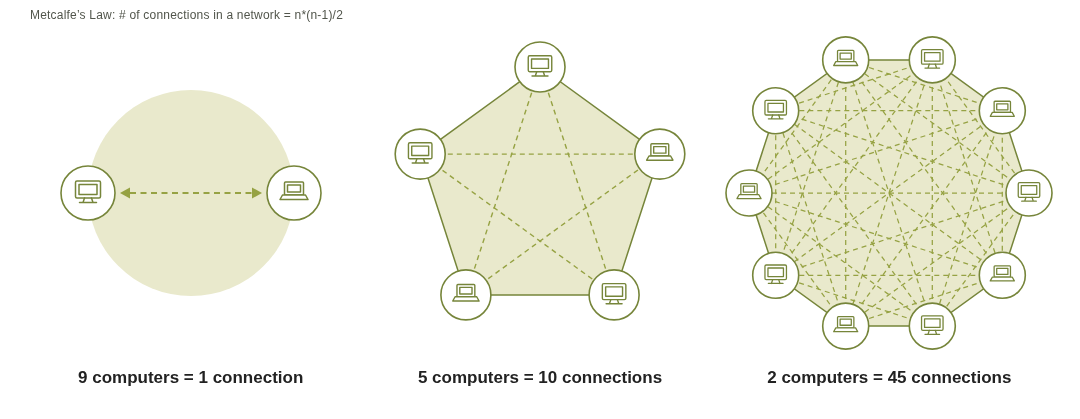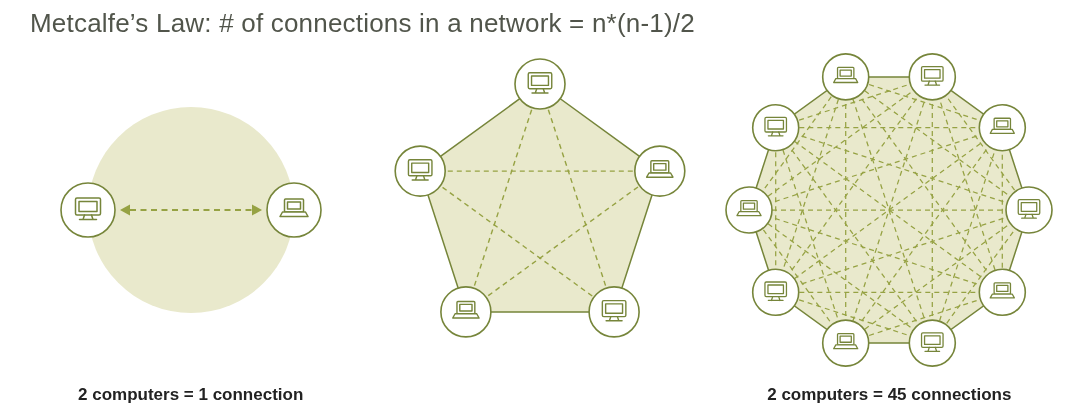--- a/index.html
+++ b/index.html
@@ -6,21 +6,21 @@
   html, body { margin: 0; padding: 0; }
   body {
     width: 1080px;
     height: 419px;
     background: var(--bg, #ffffff);
     font-family: "Liberation Sans", "DejaVu Sans", sans-serif;
     overflow: hidden;
   }
   .title {
     margin: 8px 0 0 30px;
-    font-size: 26px;
+    font-size: 12px;
     font-weight: 400;
     letter-spacing: 0.2px;
     color: var(--title-color, #51554b);
   }
   .diagrams {
     display: flex;
     justify-content: space-between;
     padding: 0 16px;
     margin-top: 2px;
   }
@@ -60,21 +60,21 @@
               <rect x="-9" y="-8.5" width="18" height="10"></rect>
               <path d="M -3.5 5 L -5 9.5 M 3.5 5 L 5 9.5 M -8.5 9.5 L 8.5 9.5"></path>
             </g>
             <circle cx="276.0" cy="169.0" r="27" fill="#ffffff" stroke="#76853a" stroke-width="1.6"></circle>
             <g transform="translate(276.0,169.0) scale(1)" stroke="#76853a" fill="none" stroke-width="1.5" stroke-linejoin="round" stroke-linecap="round">
               <rect x="-9.5" y="-11" width="19" height="13" rx="1" fill="#ffffff"></rect>
               <rect x="-6.5" y="-8" width="13" height="7"></rect>
               <path d="M -11.5 2 L 11.5 2 L 14 6.5 L -14 6.5 Z" fill="#ffffff"></path>
             </g>
           </svg></div>
-      <figcaption class="caption">2 computers = 1 connection</figcaption>
+      <figcaption class="caption">9 computers = 1 connection</figcaption>
     </figure>
 
     <figure class="diagram">
       <div class="canvas"><svg xmlns="http://www.w3.org/2000/svg" width="346" height="334" viewBox="0 0 346 334">
             <polygon points="173.0,43.0 292.8,130.1 247.1,270.9 98.9,270.9 53.2,130.1" fill="#e9e9cc" stroke="#76853a" stroke-width="1.5"></polygon>
             <line x1="173.0" y1="43.0" x2="247.1" y2="270.9" stroke="#96a243" stroke-width="1.4" stroke-dasharray="5 4"></line>
             <line x1="173.0" y1="43.0" x2="98.9" y2="270.9" stroke="#96a243" stroke-width="1.4" stroke-dasharray="5 4"></line>
             <line x1="292.8" y1="130.1" x2="98.9" y2="270.9" stroke="#96a243" stroke-width="1.4" stroke-dasharray="5 4"></line>
             <line x1="292.8" y1="130.1" x2="53.2" y2="130.1" stroke="#96a243" stroke-width="1.4" stroke-dasharray="5 4"></line>
             <line x1="247.1" y1="270.9" x2="53.2" y2="130.1" stroke="#96a243" stroke-width="1.4" stroke-dasharray="5 4"></line>
@@ -102,20 +102,21 @@
               <rect x="-6.5" y="-8" width="13" height="7"></rect>
               <path d="M -11.5 2 L 11.5 2 L 14 6.5 L -14 6.5 Z" fill="#ffffff"></path>
             </g>
             <circle cx="53.2" cy="130.1" r="25" fill="#ffffff" stroke="#76853a" stroke-width="1.6"></circle>
             <g transform="translate(53.2,130.1) scale(0.94)" stroke="#76853a" fill="none" stroke-width="1.5" stroke-linejoin="round" stroke-linecap="round">
               <rect x="-12.5" y="-12" width="25" height="17" rx="1.5" fill="#ffffff"></rect>
               <rect x="-9" y="-8.5" width="18" height="10"></rect>
               <path d="M -3.5 5 L -5 9.5 M 3.5 5 L 5 9.5 M -8.5 9.5 L 8.5 9.5"></path>
             </g>
           </svg></div>
+      <figcaption class="caption">5 computers = 10 connections</figcaption>
     </figure>
 
     <figure class="diagram">
       <div class="canvas"><svg xmlns="http://www.w3.org/2000/svg" width="346" height="334" viewBox="0 0 346 334">
             <polygon points="216.3,35.9 286.3,86.7 313.0,169.0 286.3,251.3 216.3,302.1 129.7,302.1 59.7,251.3 33.0,169.0 59.7,86.7 129.7,35.9" fill="#e9e9cc" stroke="#76853a" stroke-width="1.5"></polygon>
             <line x1="216.3" y1="35.9" x2="313.0" y2="169.0" stroke="#96a243" stroke-width="1.25" stroke-dasharray="5 4"></line>
             <line x1="216.3" y1="35.9" x2="286.3" y2="251.3" stroke="#96a243" stroke-width="1.25" stroke-dasharray="5 4"></line>
             <line x1="216.3" y1="35.9" x2="216.3" y2="302.1" stroke="#96a243" stroke-width="1.25" stroke-dasharray="5 4"></line>
             <line x1="216.3" y1="35.9" x2="129.7" y2="302.1" stroke="#96a243" stroke-width="1.25" stroke-dasharray="5 4"></line>
             <line x1="216.3" y1="35.9" x2="59.7" y2="251.3" stroke="#96a243" stroke-width="1.25" stroke-dasharray="5 4"></line>

